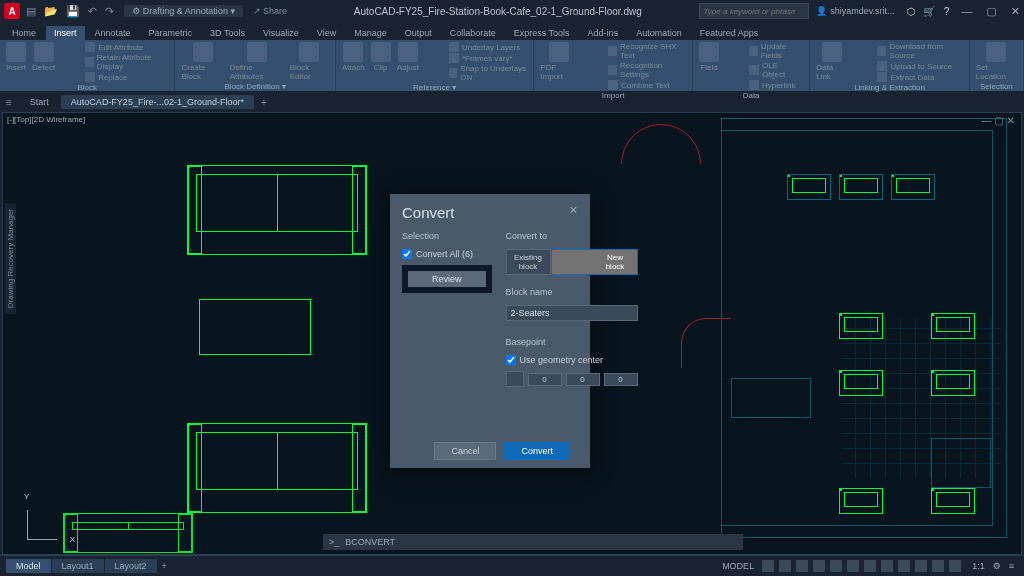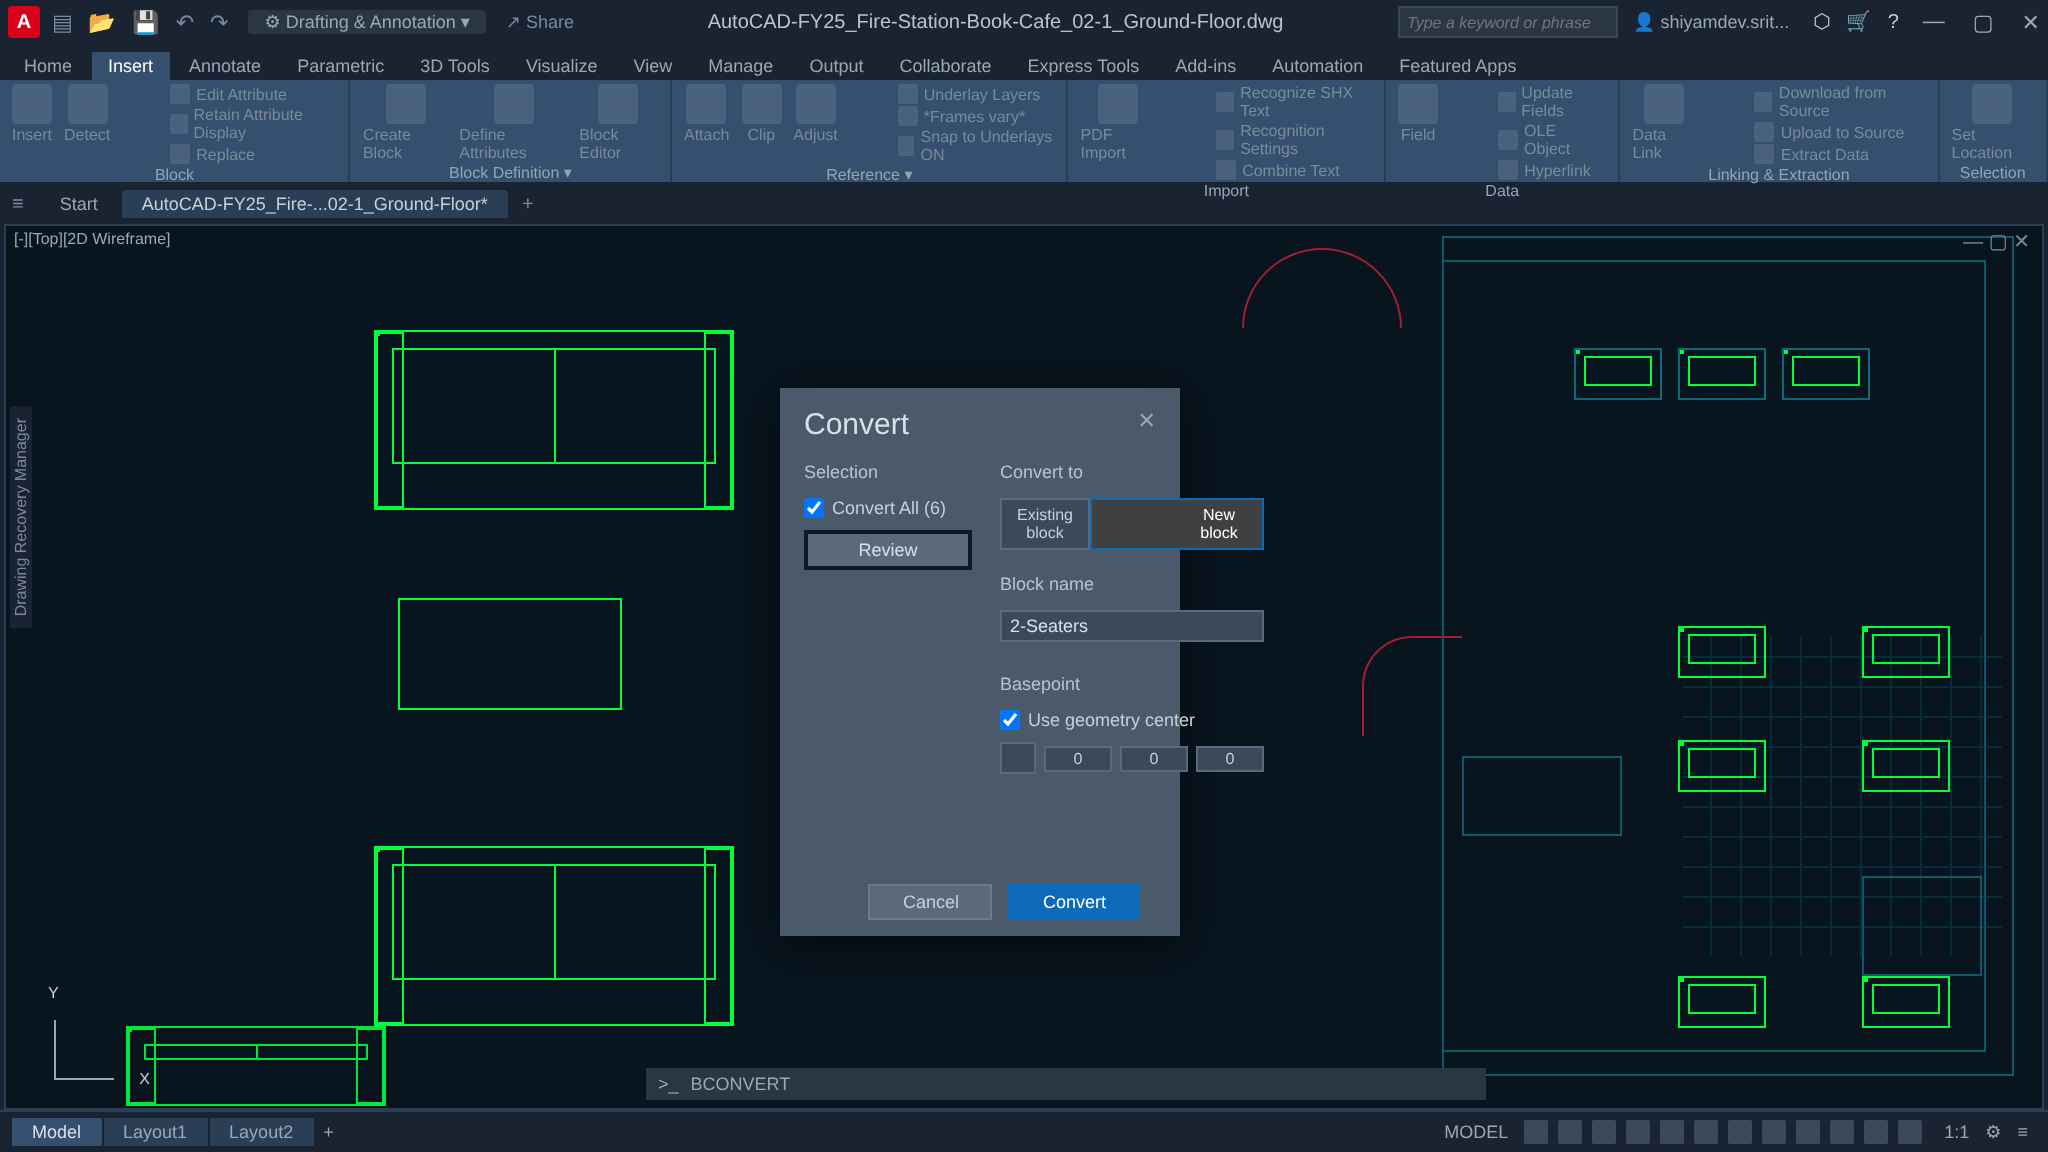--- a/index.html
+++ b/index.html
@@ -78,24 +78,24 @@
 
 
 .dialog { position:absolute; left:390px; top:194px; width:200px; height:274px; background:#4a5a6a; box-shadow:0 4px 20px rgba(0,0,0,.5); display:flex; flex-direction:column; }
 .dialog .dtitle { padding:10px 12px 6px; font-size:15px; color:#d8e0e8; display:flex; justify-content:space-between; font-weight:300; }
 .dialog .dtitle .x { font-size:11px; color:#9aa8b6; cursor:pointer; }
 .dialog .dbody { flex:1; display:flex; padding:4px 12px; gap:14px; }
 .dialog .col { flex:1; display:flex; flex-direction:column; gap:6px; }
 .dialog .sect { font-size:9px; color:#b8c4d0; margin-bottom:2px; }
 .dialog .chk { display:flex; align-items:center; gap:4px; font-size:9px; }
 .dialog .chk input { width:10px; height:10px; }
-.dialog .btn { background:#5a6a7a; border:2px solid #0f172a; padding:3px 24px; font-size:9px; color:#d8e0e8; text-align:center; cursor:pointer; }
+.dialog .btn { background:#5a6a7a; border:6px solid #0f172a; padding:3px 24px; font-size:9px; color:#d8e0e8; text-align:center; cursor:pointer; }
 .dialog .toggle { display:flex; }
 .dialog .toggle .t { flex:1; padding:3px 4px; font-size:8px; text-align:center; background:#3a4a5a; border:1px solid #5a6a7a; cursor:pointer; }
-.dialog .toggle .t.on { background:#404040; border-color:#0d6ab8; color:#fff;padding-left:46px; }
+.dialog .toggle .t.on { background:#737373; border-color:#0d6ab8; color:#fff;padding-left:46px; }
 .dialog .inp { background:#3a4a5a; border:1px solid #5a6a7a; padding:2px 4px; font-size:9px; color:#d8e0e8; width:100%; }
 .dialog .coords { display:flex; gap:4px; align-items:center; }
 .dialog .coords .pick { width:18px; height:16px; background:#3a4a5a; border:1px solid #5a6a7a; }
 .dialog .coords .c { width:34px; background:#3a4a5a; border:1px solid #5a6a7a; padding:1px 3px; font-size:8px; text-align:center; }
 .dialog .dfoot { padding:8px 20px; display:flex; justify-content:flex-end; gap:8px; }
 .dialog .dfoot .b { padding:3px 16px; font-size:9px; background:#5a6a7a; border:1px solid #6a7a8a; cursor:pointer; }
 .dialog .dfoot .b.primary { background:#0d6ab8; border-color:#0d6ab8; color:#fff; }
 
 
 .status { position:absolute; bottom:0; left:0; right:0; height:21px; background:#1a2332; display:flex; align-items:center; padding:0 6px; font-size:9px; color:#9aa8b6; border-top:1px solid #2a3f56; }

